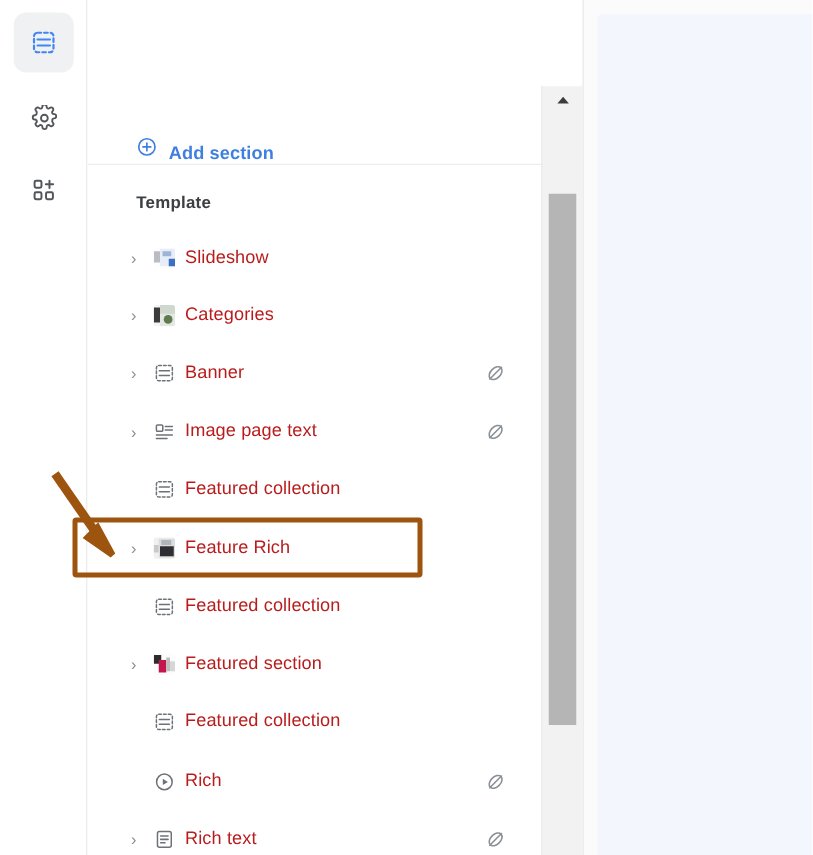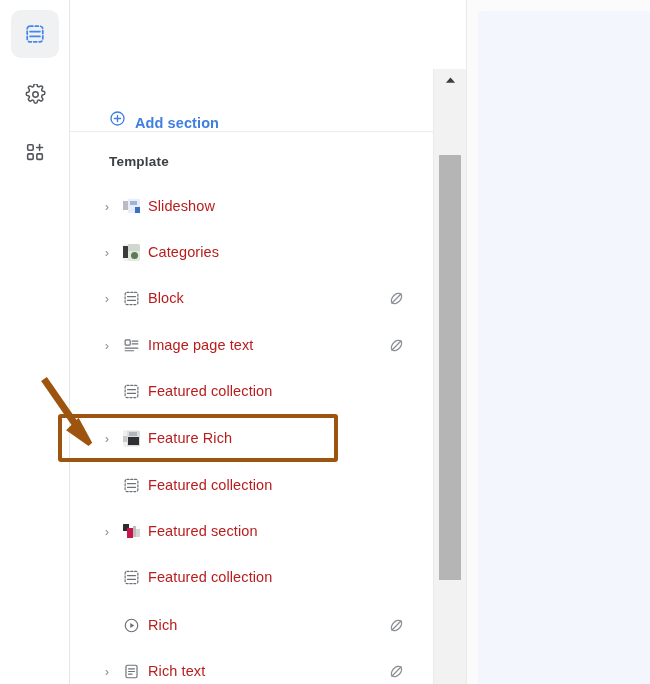--- a/index.html
+++ b/index.html
@@ -253,21 +253,21 @@
           <span class="row-label">Categories</span>
         </div>
         <div class="row" style="top: 278px;">
           <span class="chev">›</span>
           <span class="thumb">
             <span class="mini" style="filter: none;"><svg width="17" height="17" viewBox="0 0 24 24" fill="none" stroke="#6d7278" stroke-width="1.7" stroke-linecap="round">
                 <rect x="3" y="3.4" width="18" height="17.2" rx="2.6" stroke-dasharray="3 2.4"></rect>
                 <path d="M6.3 9.3h11.4M6.3 14.7h11.4" stroke-dasharray="0"></path>
               </svg></span>
           </span>
-          <span class="row-label">Block</span>
+          <span class="row-label">Banner</span>
           <span class="hidden-ic">
             <svg width="17" height="17" viewBox="0 0 24 24" fill="none" stroke="#8b9096" stroke-width="1.8" stroke-linecap="round">
               <ellipse cx="12" cy="12" rx="8.6" ry="5.6" transform="rotate(-45 12 12)"></ellipse>
               <line x1="5.4" y1="18.6" x2="18.6" y2="5.4"></line>
             </svg>
           </span>
         </div>
         <div class="row" style="top: 325px;">
           <span class="chev">›</span>
           <span class="thumb">

